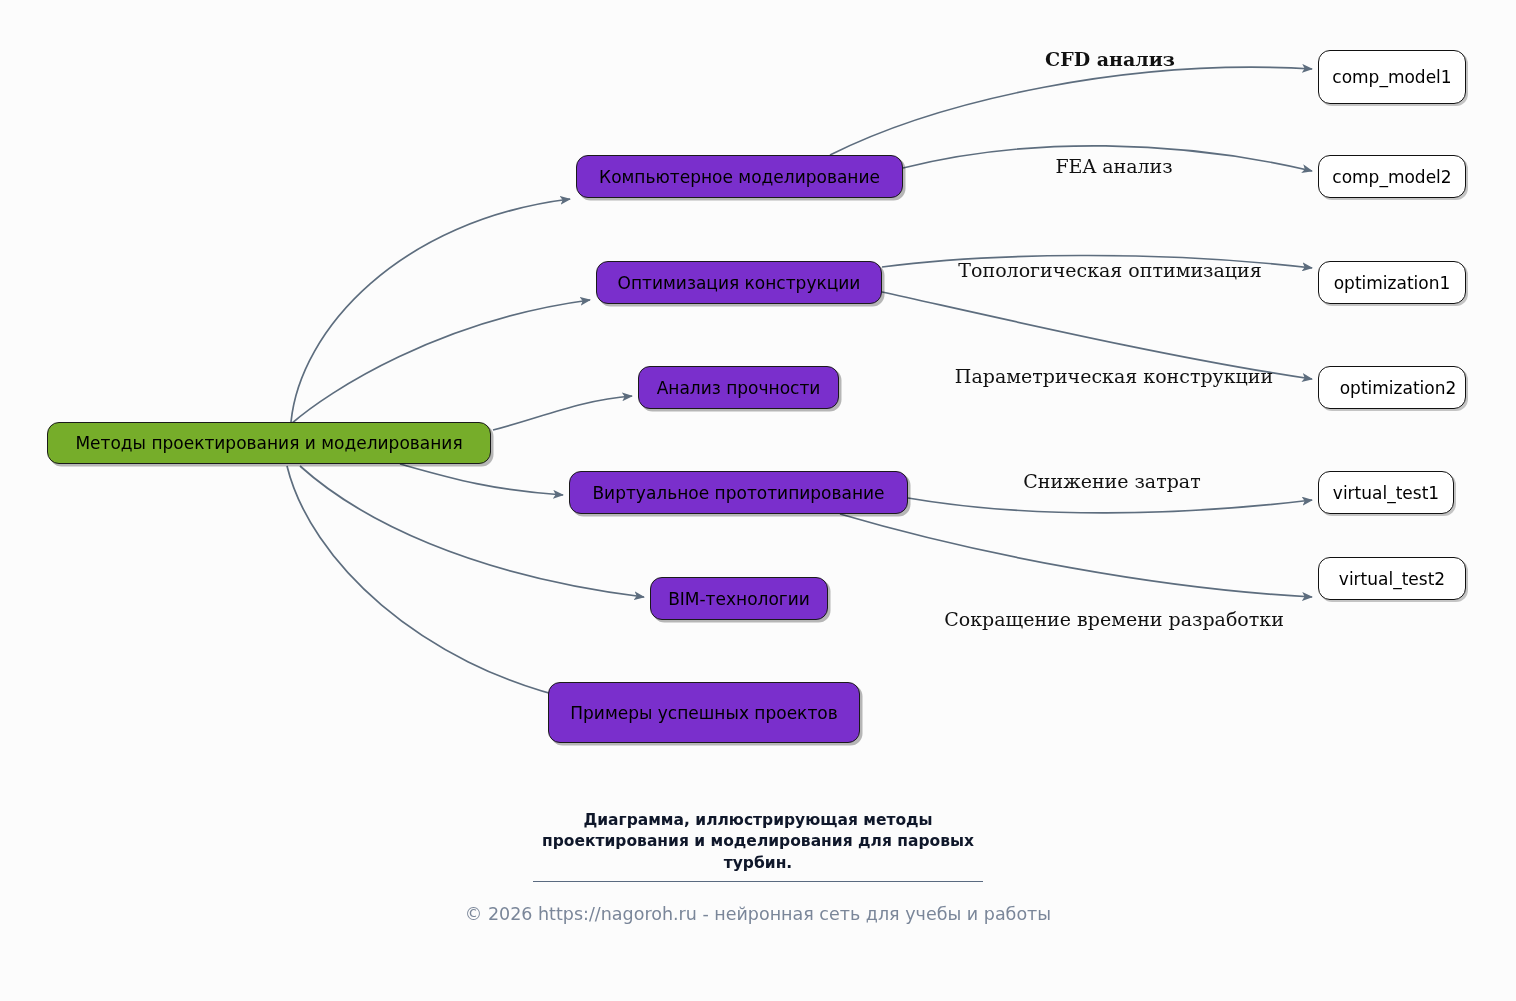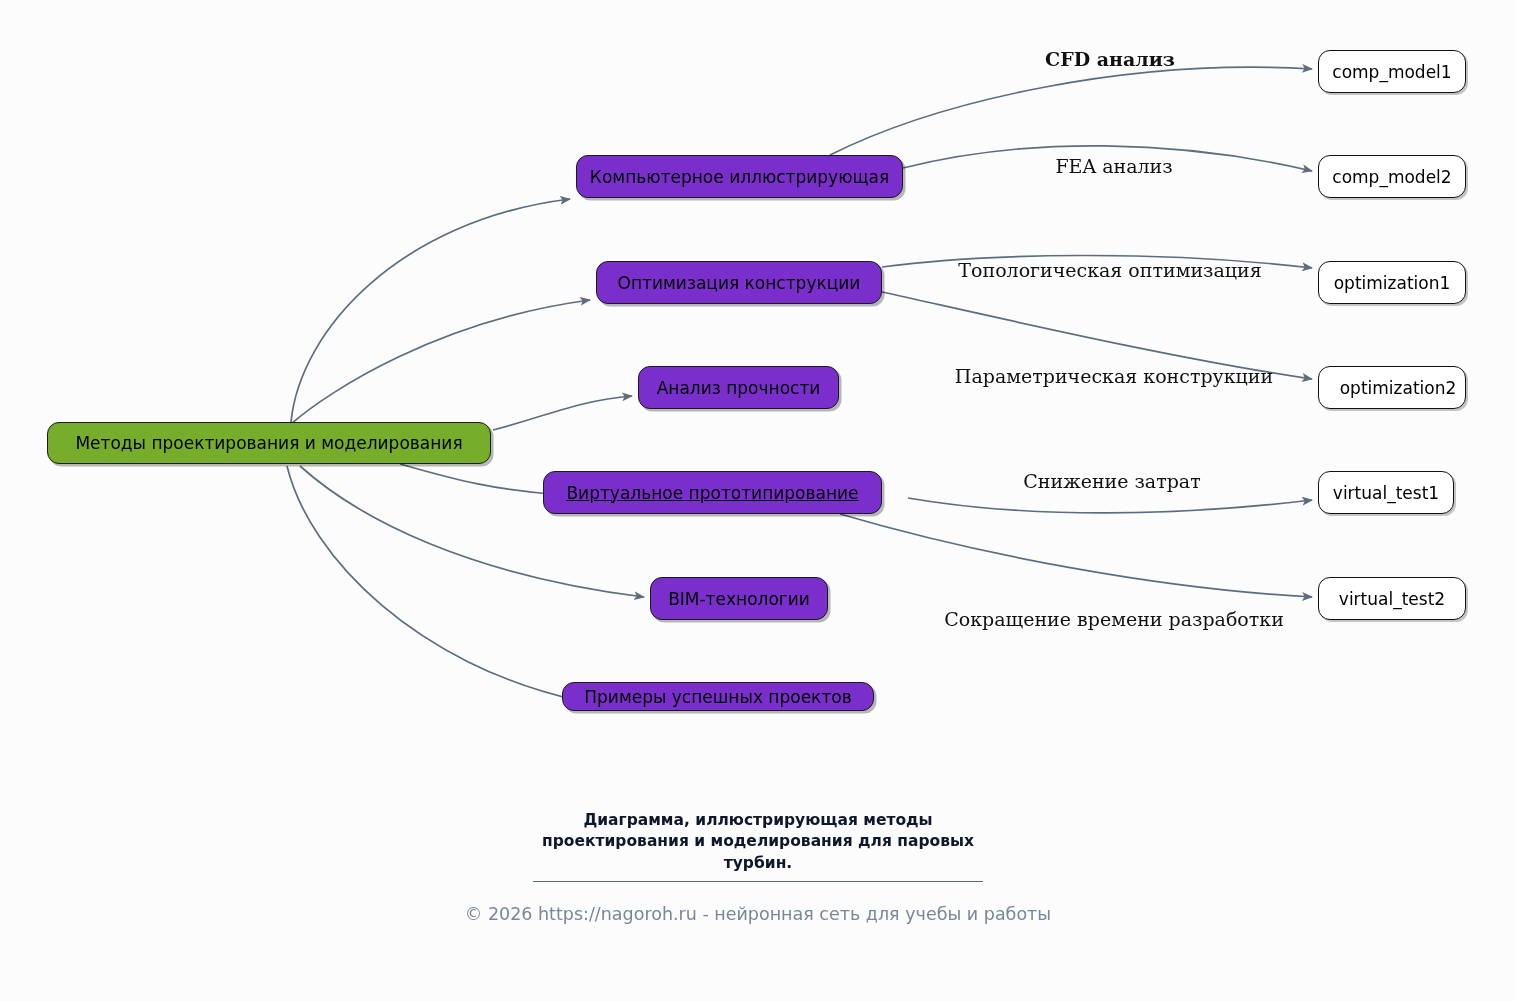--- a/index.html
+++ b/index.html
@@ -119,54 +119,54 @@
       <path d="M 908,498 C 1030,519 1180,516 1312,500"></path>
       <path d="M 840,514 C 980,555 1160,589 1312,597"></path>
     </g>
   </svg>
 
   <div class="node node-root" style="left:47px; top:422px; width:444px; height:42px;">
     <span>Методы проектирования и моделирования</span>
   </div>
 
   <div class="node node-branch" style="left:576px; top:155px; width:327px; height:43px;">
-    <span>Компьютерное иллюстрирующая</span>
+    <span>Компьютерное моделирование</span>
   </div>
   <div class="node node-branch" style="left:596px; top:261px; width:286px; height:43px;">
     <span>Оптимизация конструкции</span>
   </div>
   <div class="node node-branch" style="left:638px; top:366px; width:201px; height:43px;">
     <span>Анализ прочности</span>
   </div>
-  <div class="node node-branch" style="left:543px; top:471px; width:339px; height:43px;text-decoration:underline;">
+  <div class="node node-branch" style="left:569px; top:471px; width:339px; height:43px;">
     <span>Виртуальное прототипирование</span>
   </div>
   <div class="node node-branch" style="left:650px; top:577px; width:178px; height:43px;">
     <span>BIM-технологии</span>
   </div>
-  <div class="node node-branch" style="left:562px; top:682px; width:312px; height:29px;">
+  <div class="node node-branch" style="left:548px; top:682px; width:312px; height:61px;">
     <span>Примеры успешных проектов</span>
   </div>
 
-  <div class="node node-leaf" style="left:1318px; top:50px; width:148px; height:43px;">
+  <div class="node node-leaf" style="left:1318px; top:50px; width:148px; height:54px;">
     <span>comp_model1</span>
   </div>
   <div class="node node-leaf" style="left:1318px; top:155px; width:148px; height:43px;">
     <span>comp_model2</span>
   </div>
   <div class="node node-leaf" style="left:1318px; top:261px; width:148px; height:43px;">
     <span>optimization1</span>
   </div>
   <div class="node node-leaf" style="left:1318px; top:366px; width:148px; height:43px;padding-left:12px;">
     <span>optimization2</span>
   </div>
   <div class="node node-leaf" style="left:1318px; top:471px; width:136px; height:43px;">
     <span>virtual_test1</span>
   </div>
-  <div class="node node-leaf" style="left:1318px; top:577px; width:148px; height:43px;">
+  <div class="node node-leaf" style="left:1318px; top:557px; width:148px; height:43px;">
     <span>virtual_test2</span>
   </div>
 
   <div class="edge-label" style="left:1110px; top:48px;font-weight:bold;">CFD анализ</div>
   <div class="edge-label" style="left:1114px; top:155px;">FEA анализ</div>
   <div class="edge-label" style="left:1110px; top:259px;">Топологическая оптимизация</div>
   <div class="edge-label" style="left:1114px; top:365px;">Параметрическая конструкции</div>
   <div class="edge-label" style="left:1112px; top:470px;">Снижение затрат</div>
   <div class="edge-label" style="left:1114px; top:608px;">Сокращение времени разработки</div>
 

